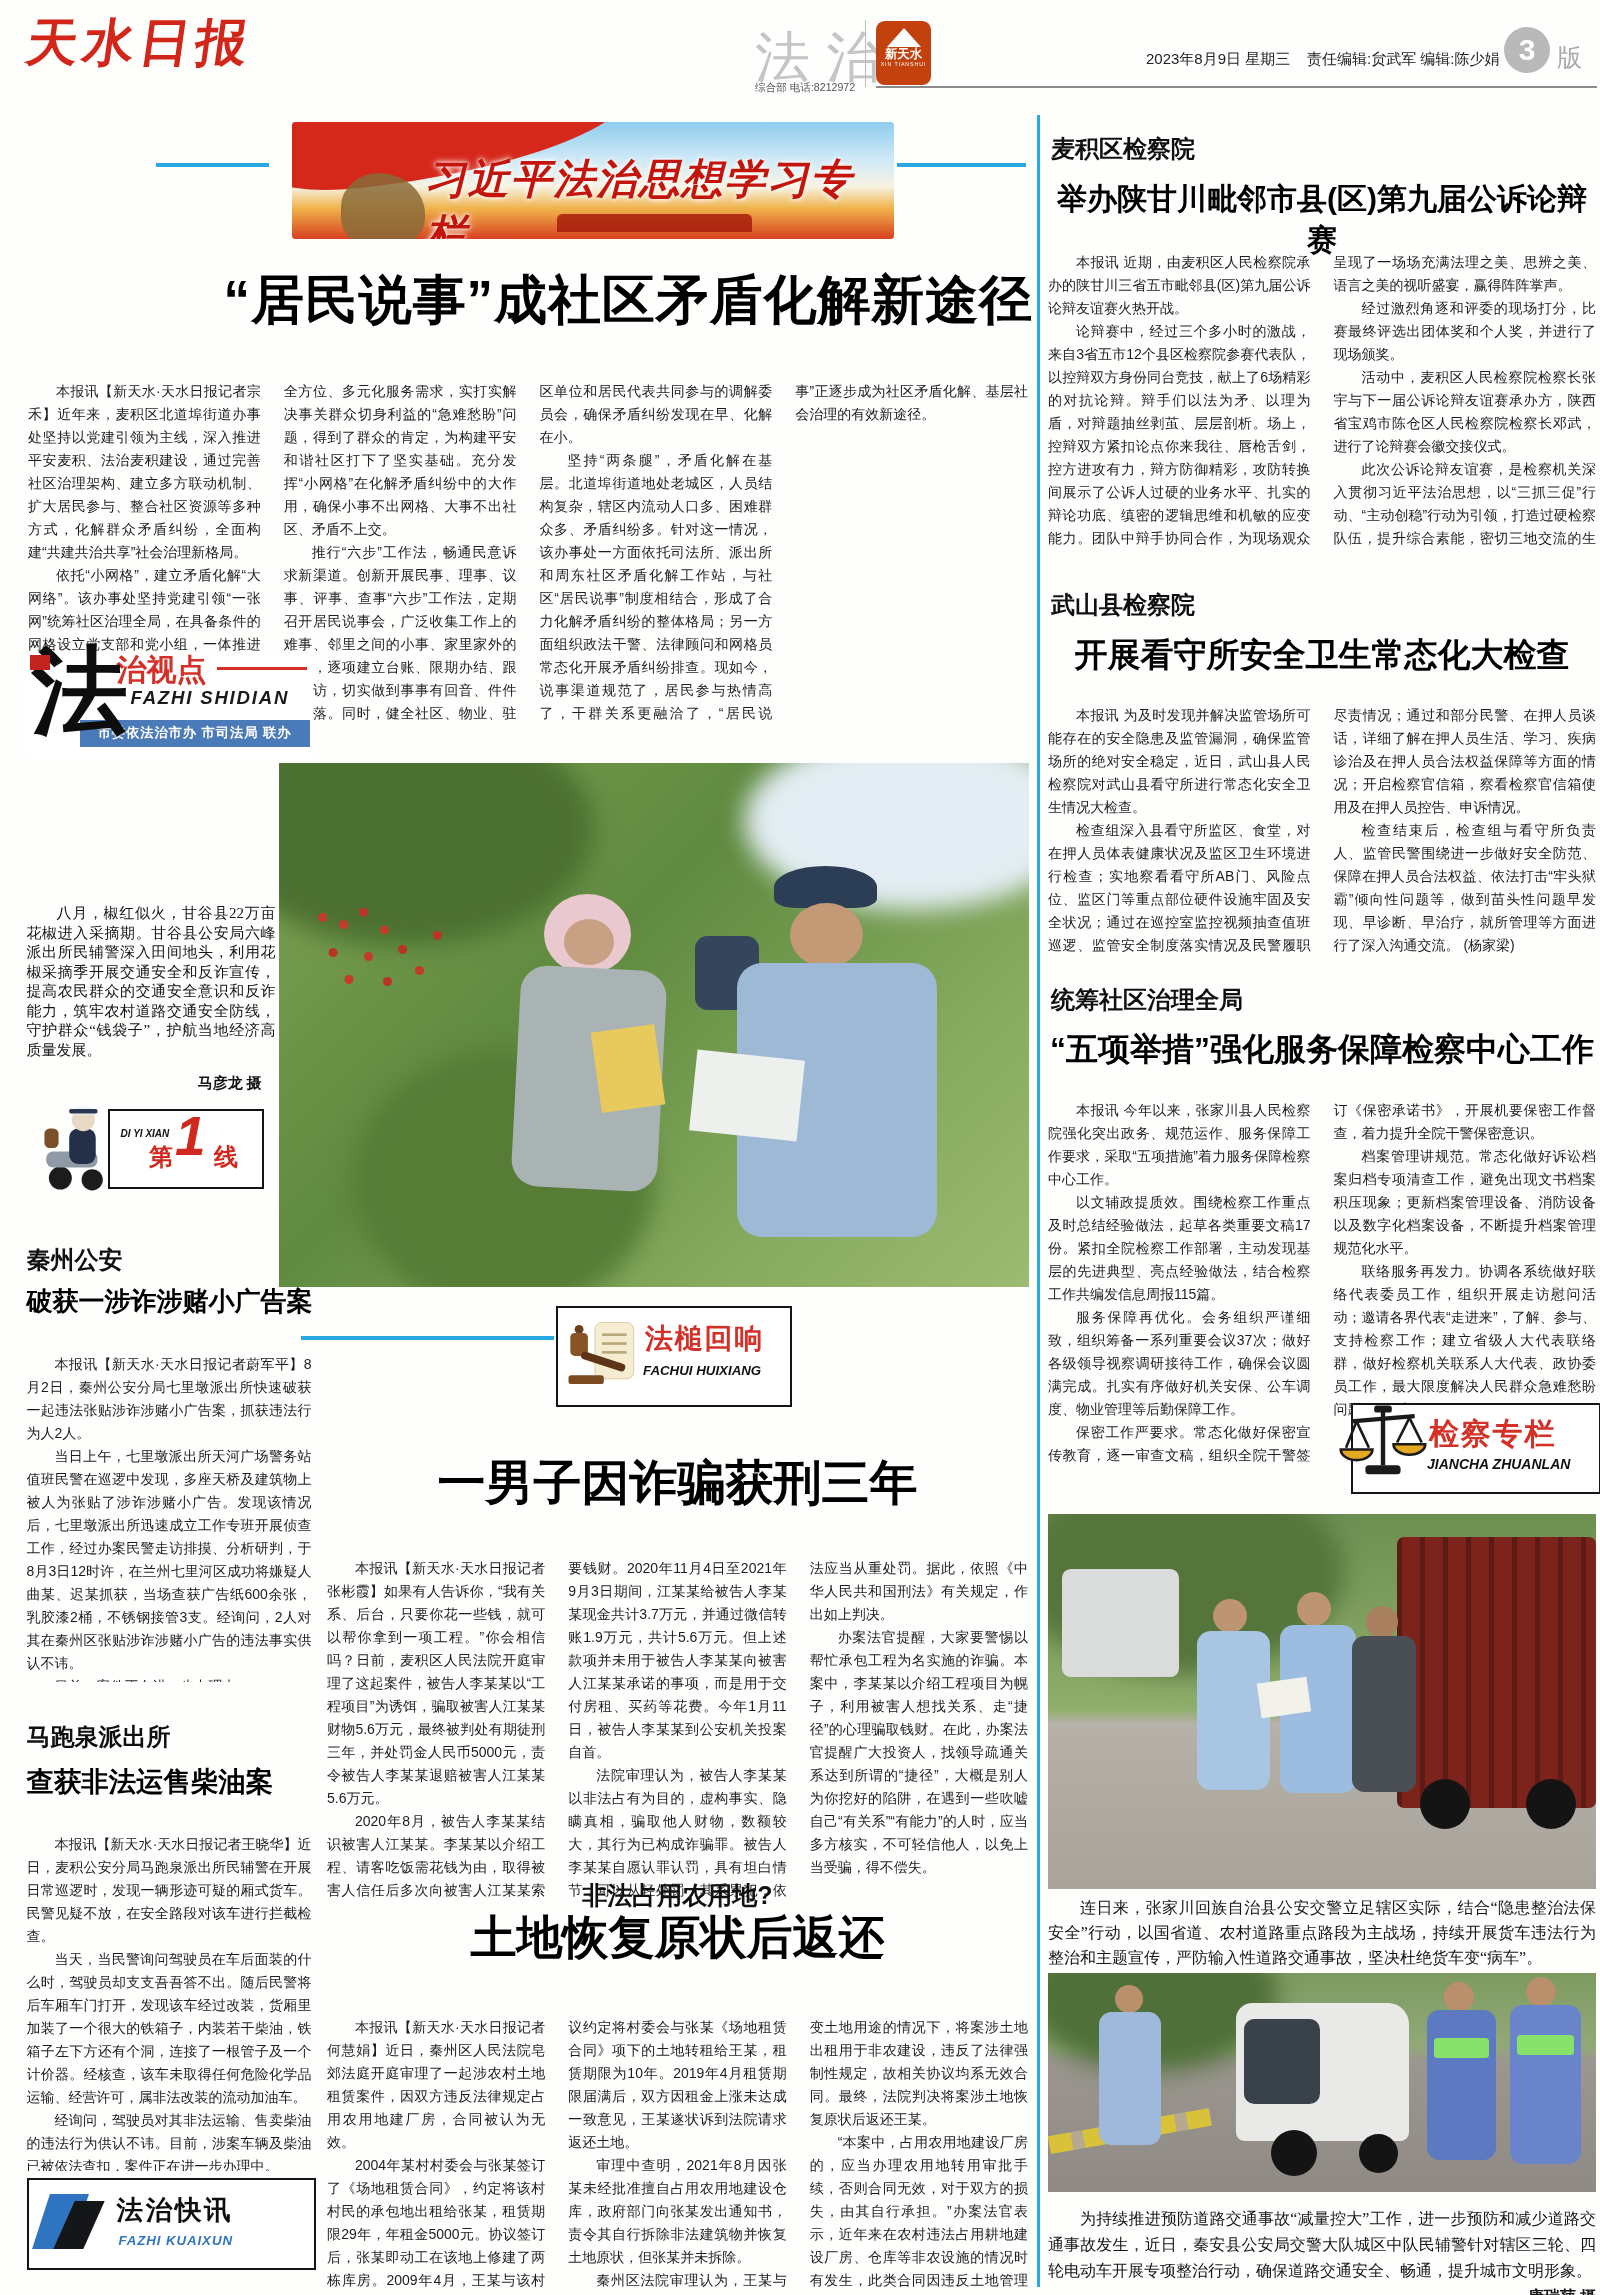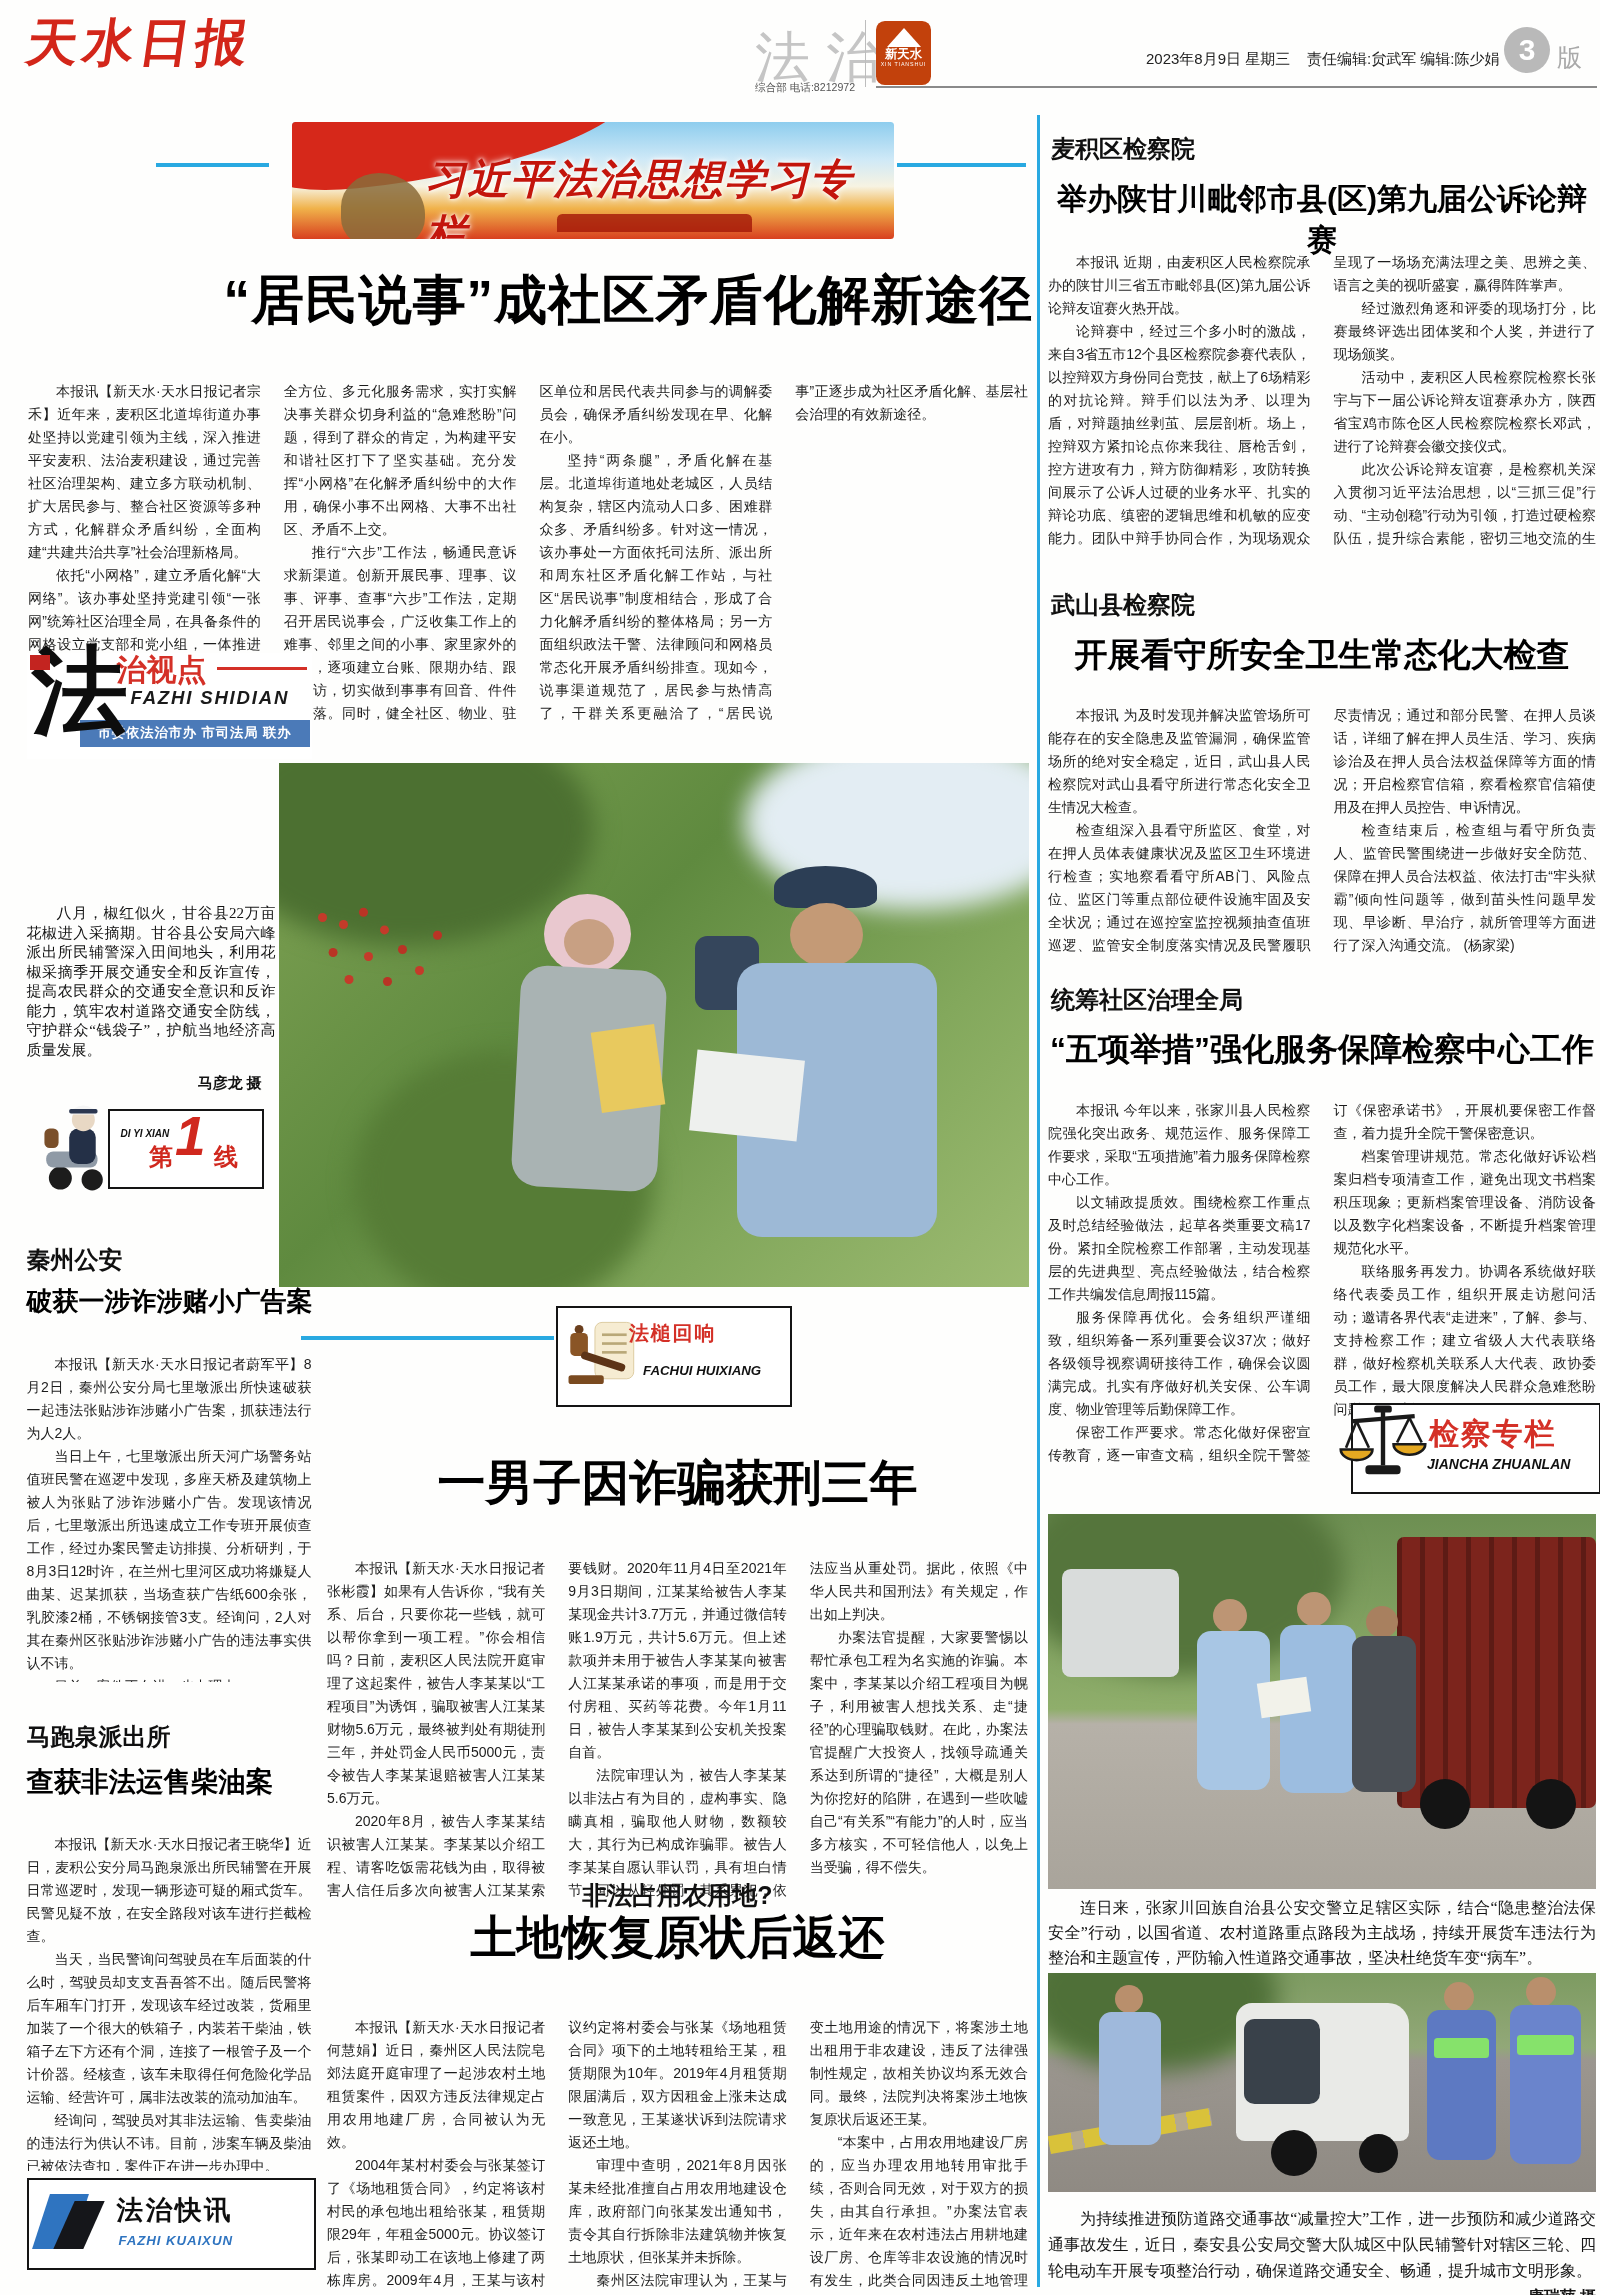--- a/index.html
+++ b/index.html
@@ -63,21 +63,21 @@
   .shidian .bar{position:absolute;left:53px;top:67px;width:230px;height:26.5px;background:#4b7ab8;
      color:#fff;font-size:13.3px;font-weight:bold;text-align:center;line-height:26.5px;letter-spacing:0.9px;z-index:1;}
   .frame-box{border:2.7px solid #141414;background:#fff;}
   .diyixian{left:108px;top:1109px;width:152px;height:76px;}
   .diyixian .py{position:absolute;left:10.6px;top:17px;font-style:italic;font-weight:bold;font-size:10px;}
   .diyixian .c1{position:absolute;left:39px;top:30px;font-size:24px;font-weight:bold;color:#d0281e;}
   .diyixian .c2{position:absolute;left:65px;top:-7px;font-size:55px;font-weight:900;
       font-style:italic;color:#d0281e;}
   .diyixian .c3{position:absolute;left:104px;top:30px;font-size:24px;font-weight:bold;color:#d0281e;}
   .fachui{left:556px;top:1306px;width:232px;height:97px;}
-  .fachui .t{position:absolute;left:71px;top:12.4px;font-size:20px;font-weight:bold;color:#d43027;letter-spacing:1.8px;}
+  .fachui .t{position:absolute;left:87px;top:12.4px;font-size:28px;font-weight:bold;color:#d43027;letter-spacing:1.8px;}
   .fachui .py{position:absolute;left:85px;top:55px;font-size:13.3px;font-style:italic;font-weight:bold;color:#111;}
   .jiancha{left:1351px;top:1403px;width:246px;height:87px;}
   .jiancha .t{position:absolute;left:76px;top:8.8px;font-size:30px;font-weight:bold;color:#d43027;letter-spacing:1.8px;}
   .jiancha .py{position:absolute;left:74px;top:51px;font-size:14px;font-style:italic;font-weight:bold;color:#111;}
   .kuaixun{left:26.5px;top:2178px;width:285px;height:88px;}
   .kuaixun .i1{position:absolute;left:12.4px;top:14px;width:39px;height:55px;background:#2f74c0;
       transform:skewX(-18deg);}
   .kuaixun .i2{position:absolute;left:35px;top:21px;width:30px;height:48px;background:#15161a;
       transform:skewX(-24deg);}
   .kuaixun .t{position:absolute;left:88px;top:12.4px;font-size:26.5px;font-weight:bold;color:#0e0e0e;letter-spacing:2.7px;}

